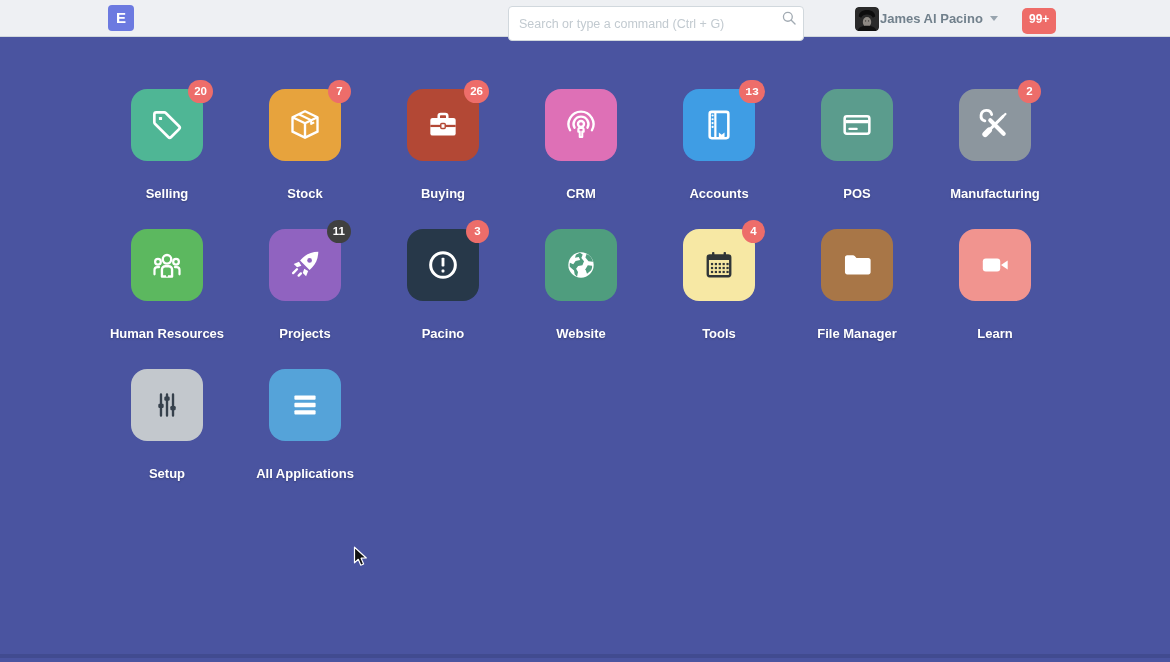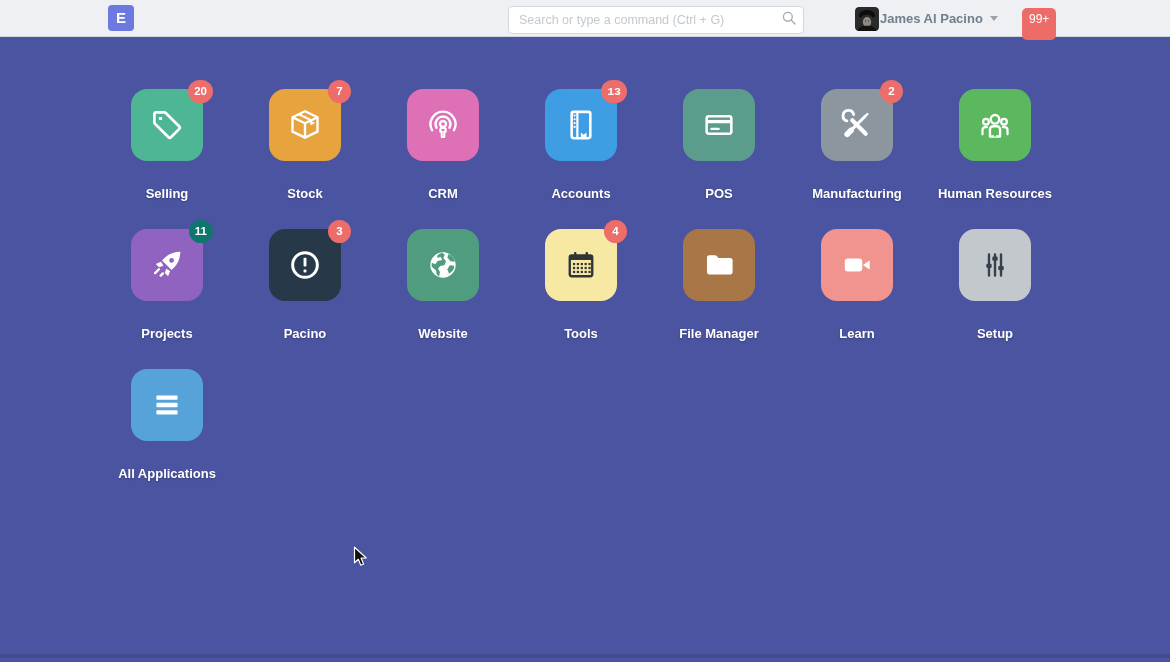--- a/index.html
+++ b/index.html
@@ -4,33 +4,33 @@
 <style>
   * { margin:0; padding:0; box-sizing:border-box; }
   html,body { width:1170px; height:662px; overflow:hidden; }
   body { font-family:"Liberation Sans", sans-serif; position:relative; background:#4a54a0; }
 
   
   .navbar { position:absolute; top:0; left:0; width:1170px; height:37px;
             background:#eef0f3; border-bottom:1px solid #d1d8dd; z-index:5; }
   .logo { position:absolute; left:108px; top:5px; width:26px; height:26px; border-radius:4px;
           color:#fff; font-size:15px; font-weight:700; text-align:center; line-height:26px; cursor:pointer; }
-  .search-wrap { position:absolute; left:508px; top:6px; width:296px; height:28px; }
+  .search-wrap { position:absolute; left:508px; top:6px; width:296px; height:35px; }
   .search-input { width:100%; height:100%; border:1px solid #d1d8dd; border-radius:4px; background:#fff;
                   padding:0 28px 0 10px; font-size:12.5px; color:#36414c; outline:none;
                   font-family:"Liberation Sans", sans-serif; }
   .search-input::placeholder { color:#c2cad0; }
   .search-icon { position:absolute; right:6px; top:3px; width:18px; height:18px; cursor:pointer; }
   .user-area { position:absolute; left:855px; top:0; height:37px; display:flex; align-items:center; cursor:pointer; }
   .avatar { width:24px; height:24px; border-radius:4px; overflow:hidden; flex:0 0 auto; }
   .user-name { margin-left:1px; font-size:13px; font-weight:700; color:#71808c; white-space:nowrap; }
   .caret-down { margin-left:7px; width:0; height:0; border-left:4px solid transparent;
                 border-right:4px solid transparent; border-top:5px solid #98a4ae; }
-  .nav-badge { position:absolute; left:1022px; top:8px; height:32px; padding:0 7px; border-radius:5px;
-               color:#fff; font-size:12px; font-weight:400; line-height:22px; cursor:pointer; }
+  .nav-badge { position:absolute; left:1022px; top:8px; height:26px; padding:0 7px; border-radius:5px;
+               color:#fff; font-size:12px; font-weight:700; line-height:22px; cursor:pointer; }
 
   
   .desk { position:absolute; top:37px; left:0; width:1170px; height:621px; }
   .desk-edge { position:absolute; left:0; bottom:0; width:1170px; height:4px; background:#414b90; }
   .modules-grid { position:absolute; left:98px; top:52px; width:970px; display:flex; flex-wrap:wrap; }
   .module-cell { width:138px; height:140px; display:flex; flex-direction:column; align-items:center; }
   .module-tile { position:relative; width:72px; height:72px; border-radius:16px; cursor:pointer;
                  display:flex; align-items:center; justify-content:center; }
   .module-tile svg { display:block; }
   .module-badge { position:absolute; top:-9px; right:-10px; min-width:23px; height:23px; padding:0 6px;
@@ -93,20 +93,34 @@
             <svg width="38" height="38" viewBox="0 0 24 24">
               <path d="M12 3.3 19.9 7.1 12 10.9 4.1 7.1Z M4.1 7.1 V16.2 L12 20 V10.9 M19.9 7.1 V16.2 L12 20" fill="none" stroke="#fff" stroke-width="1.5" stroke-linejoin="round"></path>
               <path d="M8.1 5.2 15.9 9v2.3l1.9-.95" fill="none" stroke="#fff" stroke-width="1.3" stroke-linejoin="round"></path>
             </svg>
           </span>
           <div class="module-badge" style="background: rgb(237, 109, 106);">7</div>
         </div>
         <div class="module-label">Stock</div>
       </div>
       <div class="module-cell">
+        <div class="module-tile" style="background: rgb(179, 72, 53);">
+          <span>
+            <svg width="38" height="38" viewBox="0 0 24 24">
+              <path d="M9.3 7.5V6.3c0-.72.58-1.3 1.3-1.3h2.8c.72 0 1.3.58 1.3 1.3v1.2" fill="none" stroke="#fff" stroke-width="1.6"></path>
+              <rect x="4" y="7.5" width="16" height="11.2" rx="1.4" fill="#fff"></rect>
+              <rect x="4" y="11.9" width="16" height="1.4" fill="#b34835"></rect>
+              <rect x="10.6" y="11" width="2.8" height="3.2" rx="0.6" fill="#fff" stroke="#b34835" stroke-width="0.9"></rect>
+            </svg>
+          </span>
+          <div class="module-badge" style="background: rgb(237, 109, 106);">26</div>
+        </div>
+        <div class="module-label">Buying</div>
+      </div>
+      <div class="module-cell">
         <div class="module-tile" style="background: rgb(222, 112, 182);">
           <span>
             <svg width="38" height="38" viewBox="0 0 24 24">
               <path d="M5.1 15.3a7.9 7.9 0 1 1 13.8 0" fill="none" stroke="#fff" stroke-width="1.5" stroke-linecap="round"></path>
               <path d="M7.9 13.7a4.7 4.7 0 1 1 8.2 0" fill="none" stroke="#fff" stroke-width="1.5" stroke-linecap="round"></path>
               <circle cx="12" cy="11.4" r="1.9" fill="none" stroke="#fff" stroke-width="1.5"></circle>
               <path d="M10.3 16.2v-1.2c0-.66.54-1.2 1.2-1.2h1c.66 0 1.2.54 1.2 1.2v1.2h-.9v3.4h-1.6v-3.4z" fill="none" stroke="#fff" stroke-width="1.3" stroke-linejoin="round"></path>
             </svg>
           </span>
         </div>
@@ -173,21 +187,21 @@
         <div class="module-tile" style="background: rgb(144, 99, 192);">
           <span>
             <svg width="38" height="38" viewBox="0 0 24 24">
               <path d="M20.4 3.6c-4.2.1-7.4 1.4-9.8 3.8L8.9 9.1l6 6 1.7-1.7c2.4-2.4 3.7-5.6 3.8-9.8z" fill="#fff"></path>
               <circle cx="14.9" cy="9.1" r="1.5" fill="#9063c0"></circle>
               <path d="M8.2 10 4.9 11.3l2.1 2.1 2.7-.9z" fill="#fff"></path>
               <path d="M14 15.8l-1.3 3.3-2.1-2.1.9-2.7z" fill="#fff"></path>
               <path d="M6.9 14.7 4.5 17.1M9.4 17.3 8 18.7" stroke="#fff" stroke-width="1.5" stroke-linecap="round"></path>
             </svg>
           </span>
-          <div class="module-badge" style="background: #0f766e;">11</div>
+          <div class="module-badge" style="background: #404040;">11</div>
         </div>
         <div class="module-label">Projects</div>
       </div>
       <div class="module-cell">
         <div class="module-tile" style="background: rgb(39, 56, 73);">
           <span>
             <svg width="38" height="38" viewBox="0 0 24 24">
               <circle cx="12" cy="12" r="7.8" fill="none" stroke="#fff" stroke-width="1.9"></circle>
               <rect x="11.1" y="7.4" width="1.8" height="5.6" rx="0.5" fill="#fff"></rect>
               <rect x="11.1" y="14.9" width="1.8" height="1.9" rx="0.5" fill="#fff"></rect>

